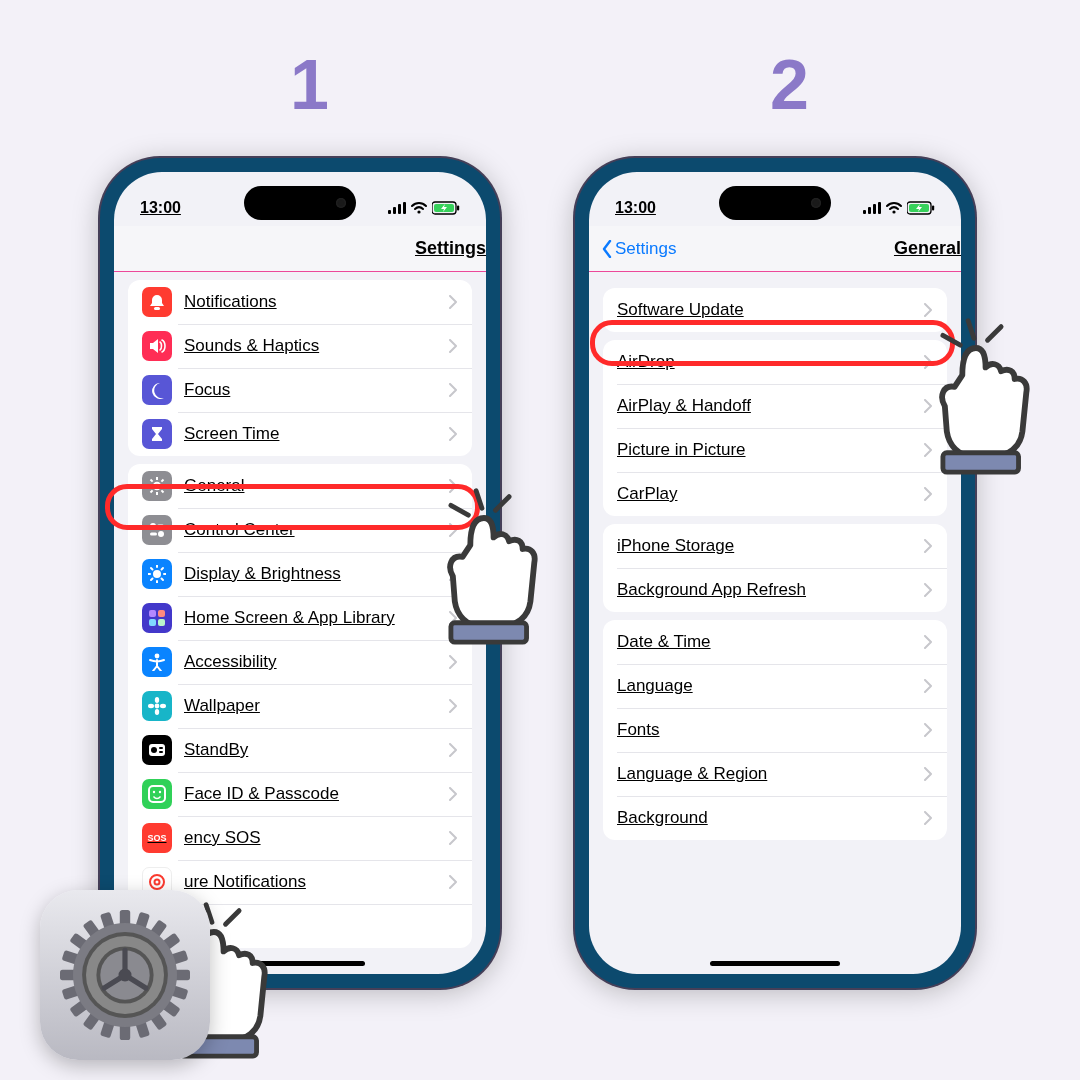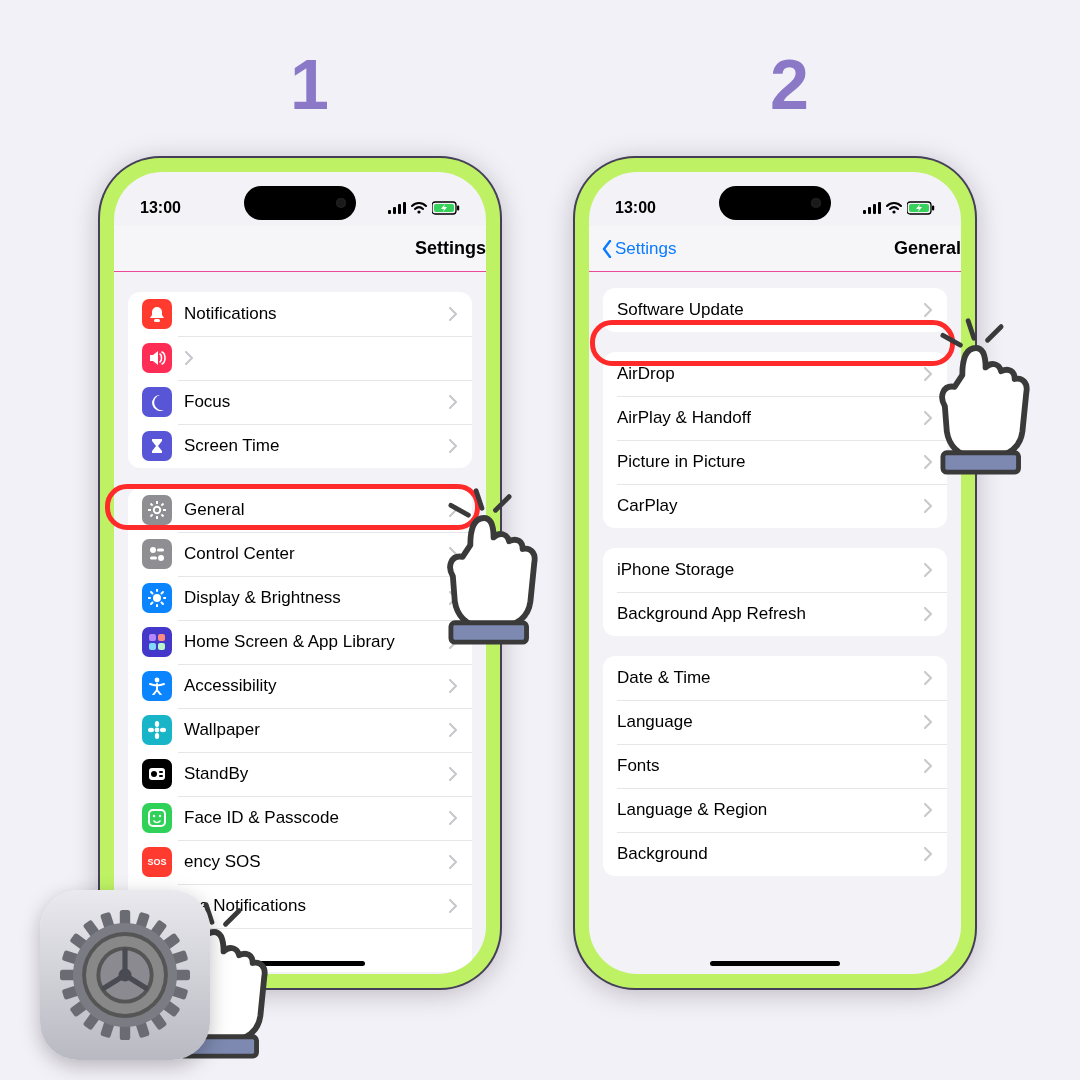--- a/index.html
+++ b/index.html
@@ -20,23 +20,24 @@
   }
   .step-num.one { left: 290px; }
   .step-num.two { left: 770px; }
 
   .phone {
     position: absolute;
     width: 400px;
     height: 830px;
     top: 158px;
     border-radius: 60px;
-    background: #bef264;
+    background: #0c4a6e;
     box-shadow: 0 0 0 2px #453f58, 0 4px 28px rgba(0,0,0,.25);
     padding: 14px;
+    text-decoration: underline;
   }
   .phone.left  { left: 100px; }
   .phone.right { left: 575px; }
 
   .screen {
     width: 100%;
     height: 100%;
     background: #f2f2f7;
     border-radius: 48px;
     overflow: hidden;
@@ -75,21 +76,21 @@
   .nav-title { font-size:18px; font-weight:600; color:#000; }
   .nav-back {
     position:absolute; left:12px; top:0; bottom:0;
     display:flex; align-items:center; gap:2px;
     color:#0a7aff; font-size:17px;
   }
   .nav-back svg{ width:12px; height:18px; }
 
   .content { padding: 0 0 10px; }
   .group {
-    margin: 20px 14px 0;
+    margin: 8px 14px 0;
     background:#fff;
     border-radius: 12px;
     overflow:hidden;
   }
   .row {
     display:flex; align-items:center;
     height: 44px;
     padding: 0 14px 0 14px;
     position:relative;
   }
@@ -308,20 +309,21 @@
           <svg class="chev" width="10" height="14">
               <use href="#chev"></use>
             </svg>
         </div>
         <div class="row">
           <span class="icon" style="background:#ff2d55">
               <svg width="18" height="18">
                 <use href="#i-speaker"></use>
               </svg>
             </span>
+          <span class="label">Sounds &amp; Haptics</span>
           <svg class="chev" width="10" height="14">
               <use href="#chev"></use>
             </svg>
         </div>
         <div class="row">
           <span class="icon" style="background:#5856d6">
               <svg width="18" height="18">
                 <use href="#i-moon"></use>
               </svg>
             </span>

